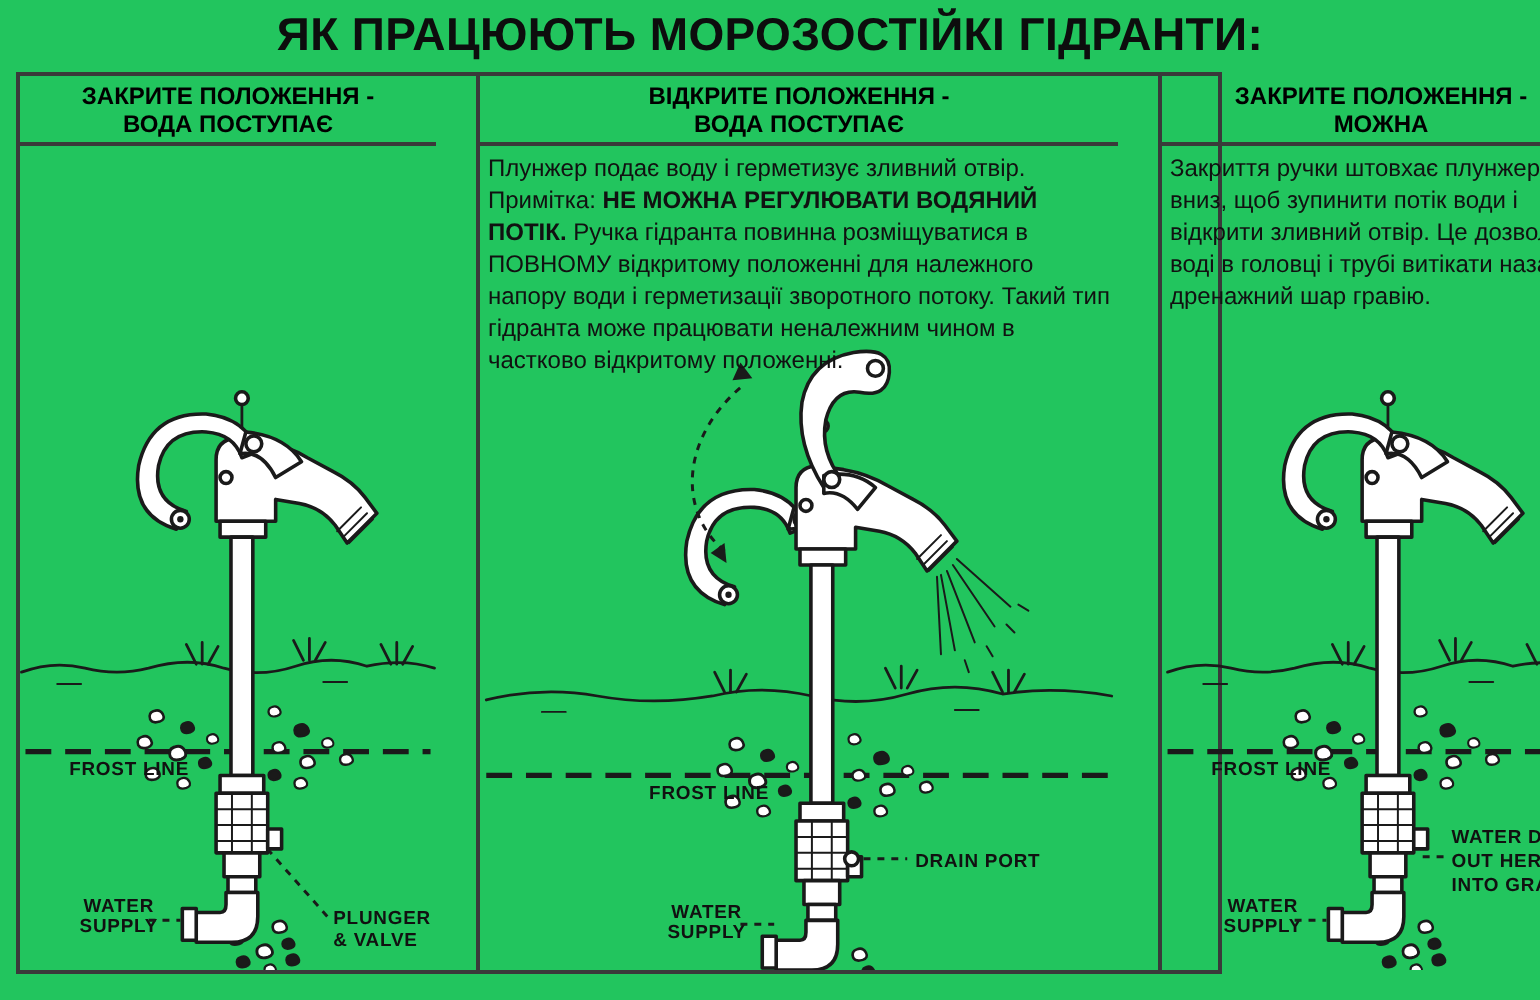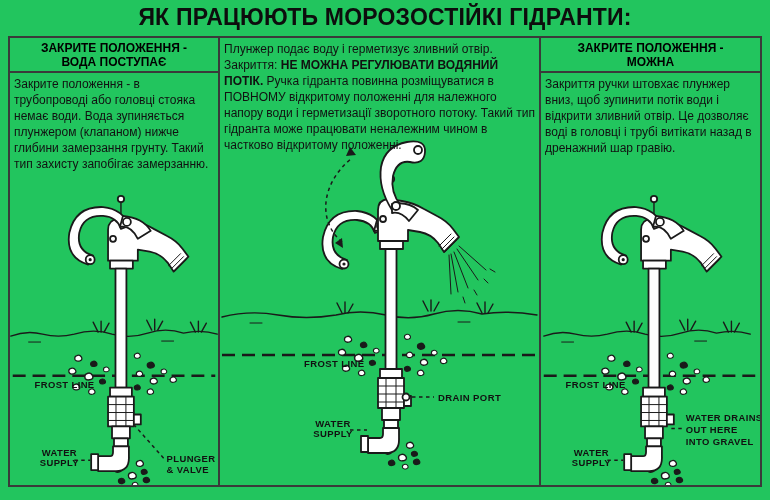--- a/index.html
+++ b/index.html
@@ -1,21 +1,21 @@
 <!DOCTYPE html>
 <html lang="uk"><head>
 <meta charset="utf-8">
 <style>
   html,body{margin:0;padding:0;background:#fff;}
   .page{position:relative;width:770px;height:500px;background:#22c55e;overflow:hidden;
         font-family:"Liberation Sans",sans-serif;color:#000;}
   h1.title{margin:4px 0 0 0;text-align:center;font-size:23px;font-weight:bold;
            letter-spacing:.2px;color:#0d0d0d;}
-  .tbl{box-sizing:border-box;width:754px;height:451px;margin:5px auto 0 8px;
-       border:2px solid #3a3a3a;display:grid;grid-template-columns:208px 321px 221px;}
+  .tbl{box-sizing:border-box;width:603px;height:451px;margin:5px auto 0 8px;
+       border:2px solid #3a3a3a;display:grid;grid-template-columns:208px 321px 221px;gap:20px;}
   .col{display:flex;flex-direction:column;min-width:0;}
   .col.mid,.col.right{border-left:2px solid #3a3a3a;}
   .col.mid{width:319px;} .col.right{width:219px;}
   .hcell{border-bottom:2px solid #3a3a3a;text-align:center;font-weight:bold;
          font-size:12px;line-height:14px;padding:3px 2px 2px 2px;}
   .bcell{position:relative;flex:1;overflow:hidden;}
   .txt{position:relative;z-index:1;margin:0;padding:3px 4px 0 4px;
        font-size:12px;line-height:16px;color:#111;}
   .txt .b{font-weight:bold;}
   svg.diag{position:absolute;left:0;top:0;width:100%;height:100%;display:block;}
@@ -126,25 +126,28 @@
           <use href="#handledown"></use>
 
           <text class="dl" x="24" y="317">FROST LINE</text>
           <text class="dl" x="49" y="386" text-anchor="middle">WATER</text>
           <text class="dl" x="49" y="396" text-anchor="middle">SUPPLY</text>
           <path class="dash" d="M 64,390 H 80"></path>
           <text class="dl" x="157" y="392">PLUNGER</text>
           <text class="dl" x="157" y="403">&amp; VALVE</text>
           <path class="dash" d="M 154,388 L 122,352"></path>
         </svg>
-        <p class="txt"><span>Закрите положення - в трубопроводі або головці стояка немає води. Вода зупиняється плунжером (клапаном) нижче глибини замерзання грунту. Такий тип захисту запобігає замерзанню.</span></p>
       </div>
     </section>
 
     <section class="col mid">
+      <header class="hcell">
+        <div>ВІДКРИТЕ ПОЛОЖЕННЯ -</div>
+        <div>ВОДА ПОСТУПАЄ</div>
+      </header>
       <div class="bcell">
         <svg class="diag" viewBox="0 0 319 415" preserveAspectRatio="xMidYMin meet">
           <path class="ln" d="M 2,279 Q 30,272 58,277 T 116,277 Q 140,271 166,277 Q 190,283 214,276 T 262,276 Q 288,272 317,277"></path>
           <path class="ln thin" d="M 30,285 h 12 M 238,284 h 12"></path>
           <use href="#grass" x="122" y="275"></use>
           <use href="#grass" x="208" y="273"></use>
           <use href="#grass" x="262" y="275"></use>
           <line class="frost" x1="2" y1="317" x2="317" y2="317"></line>
 
           <g transform="translate(60,14)">
@@ -166,21 +169,21 @@
 
           <circle class="ol" cx="186" cy="359" r="3.5"></circle>
           <path class="dash" d="M 192,359 H 214"></path>
           <text class="dl" x="218" y="363">DRAIN PORT</text>
 
           <text class="dl" x="84" y="329">FROST LINE</text>
           <text class="dl" x="113" y="389" text-anchor="middle">WATER</text>
           <text class="dl" x="113" y="399" text-anchor="middle">SUPPLY</text>
           <path class="dash" d="M 130,392 H 147"></path>
         </svg>
-        <p class="txt"><span>Плунжер подає воду і герметизує зливний отвір. Закриття: </span><span class="b">НЕ МОЖНА РЕГУЛЮВАТИ ВОДЯНИЙ ПОТІК.</span><span> Ручка гідранта повинна розміщуватися в ПОВНОМУ відкритому положенні для належного напору води і герметизації зворотного потоку. Такий тип гідранта може працювати неналежним чином в частково відкритому положенні.</span></p>
+        <p class="txt"><span>Плунжер подає воду і герметизує зливний отвір. Примітка: </span><span class="b">НЕ МОЖНА РЕГУЛЮВАТИ ВОДЯНИЙ ПОТІК.</span><span> Ручка гідранта повинна розміщуватися в ПОВНОМУ відкритому положенні для належного напору води і герметизації зворотного потоку. Такий тип гідранта може працювати неналежним чином в частково відкритому положенні.</span></p>
       </div>
     </section>
 
     <section class="col right">
       <header class="hcell">
         <div>ЗАКРИТЕ ПОЛОЖЕННЯ -</div>
         <div>МОЖНА</div>
       </header>
       <div class="bcell">
         <svg class="diag" viewBox="0 0 219 415" preserveAspectRatio="xMidYMin meet">

